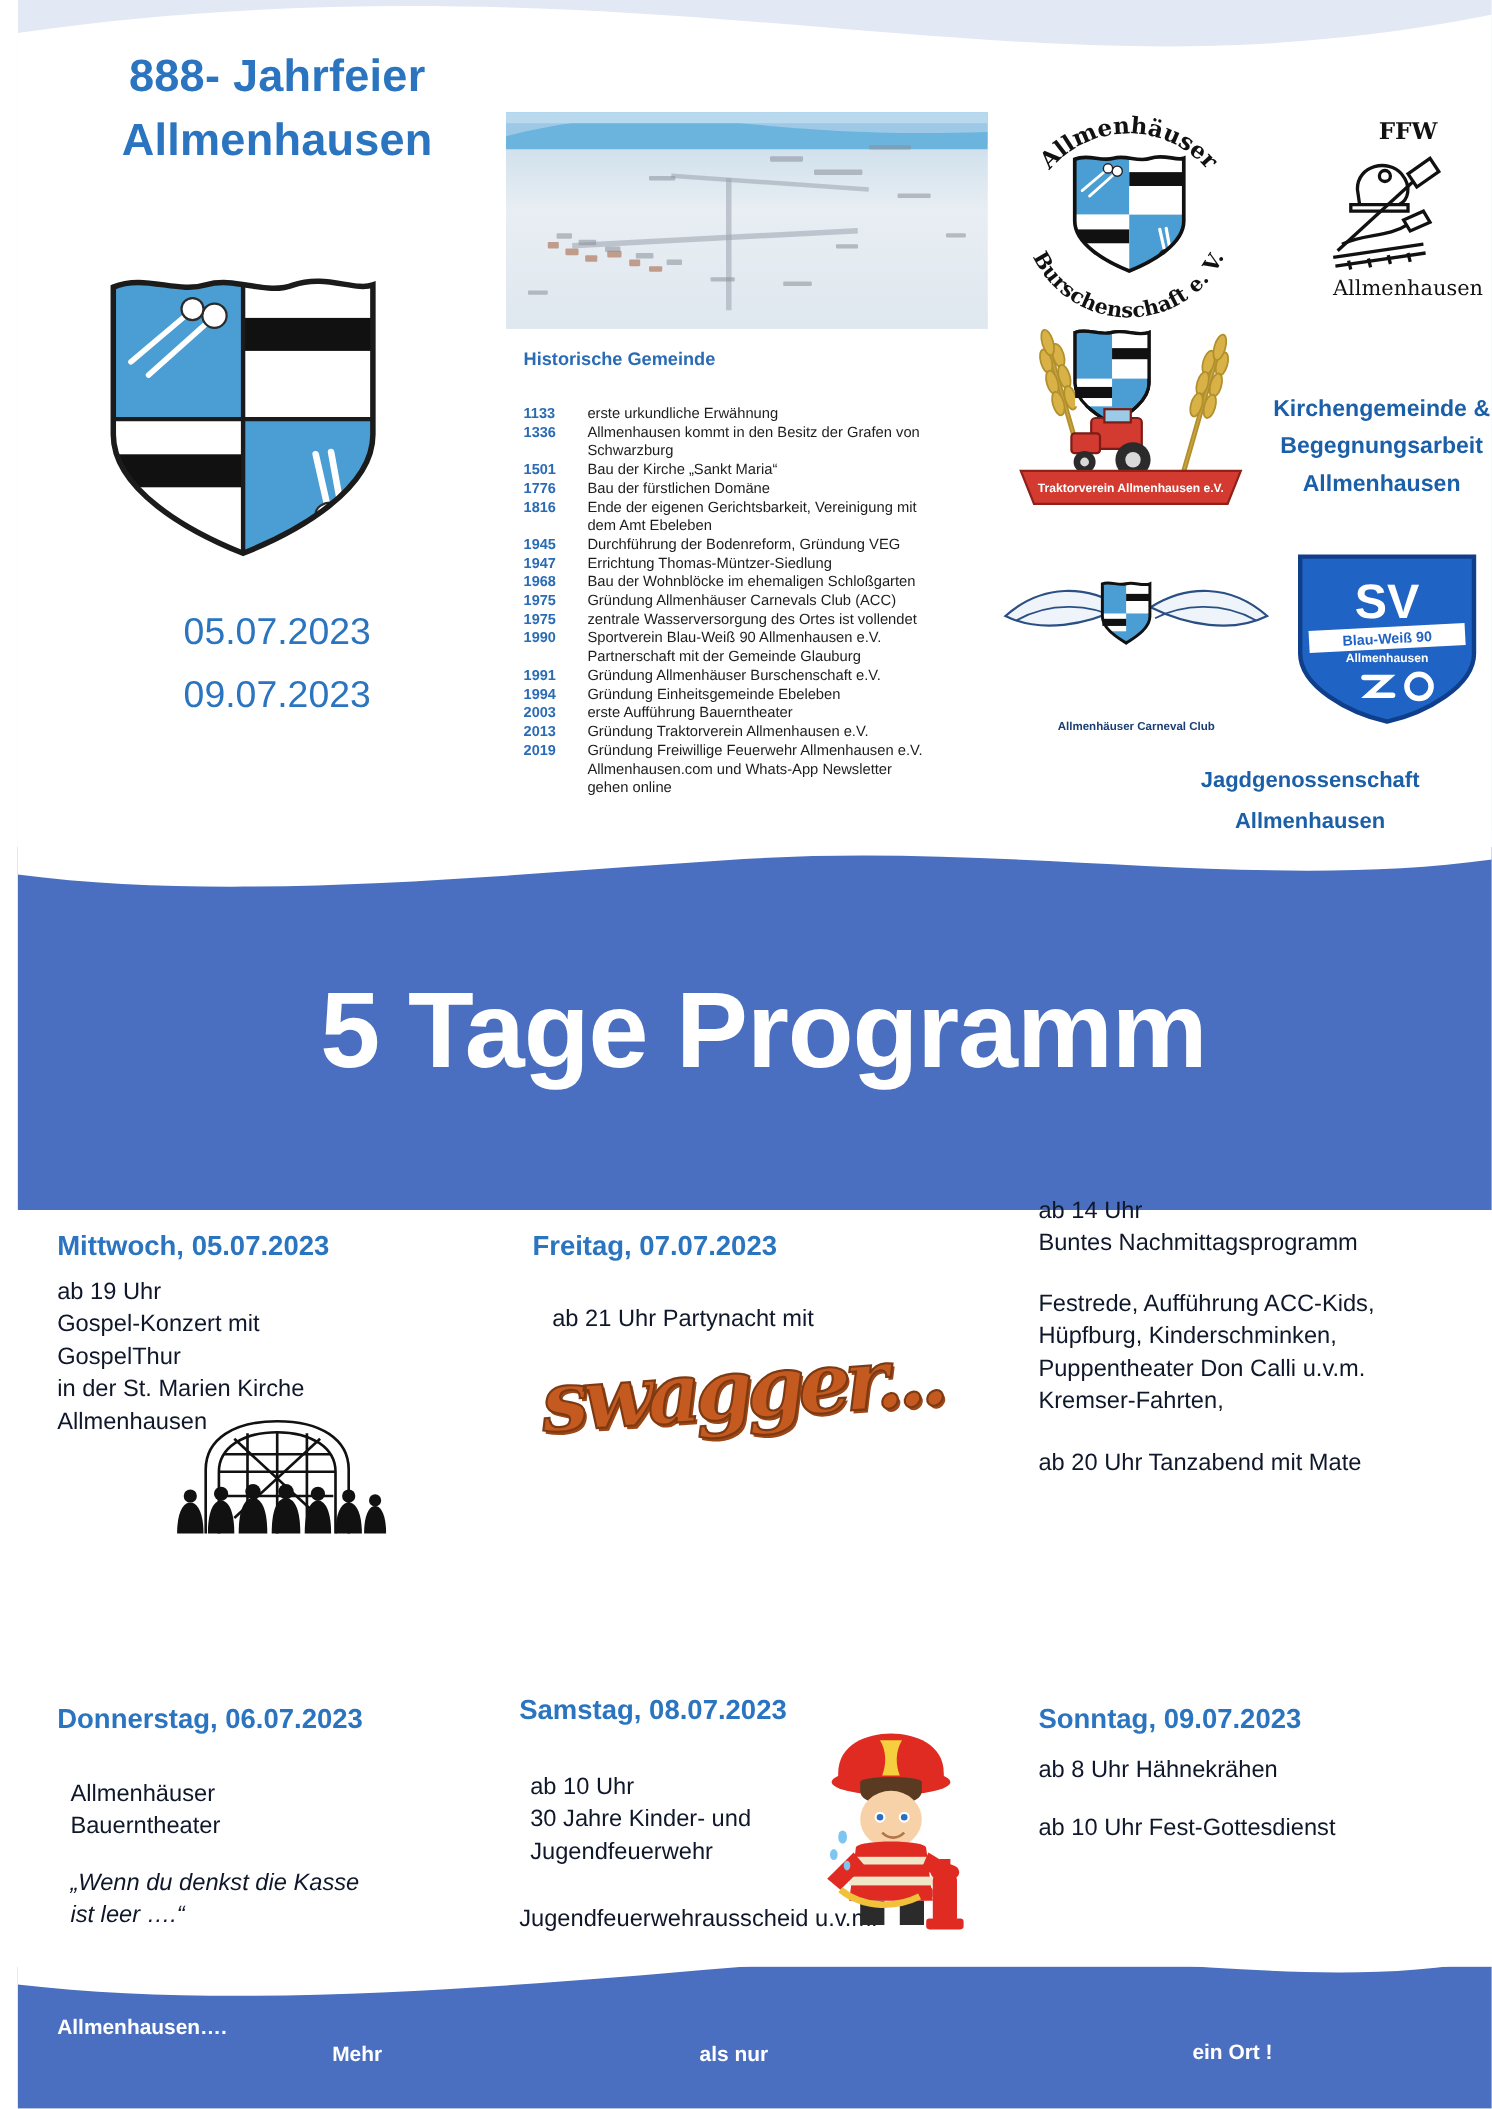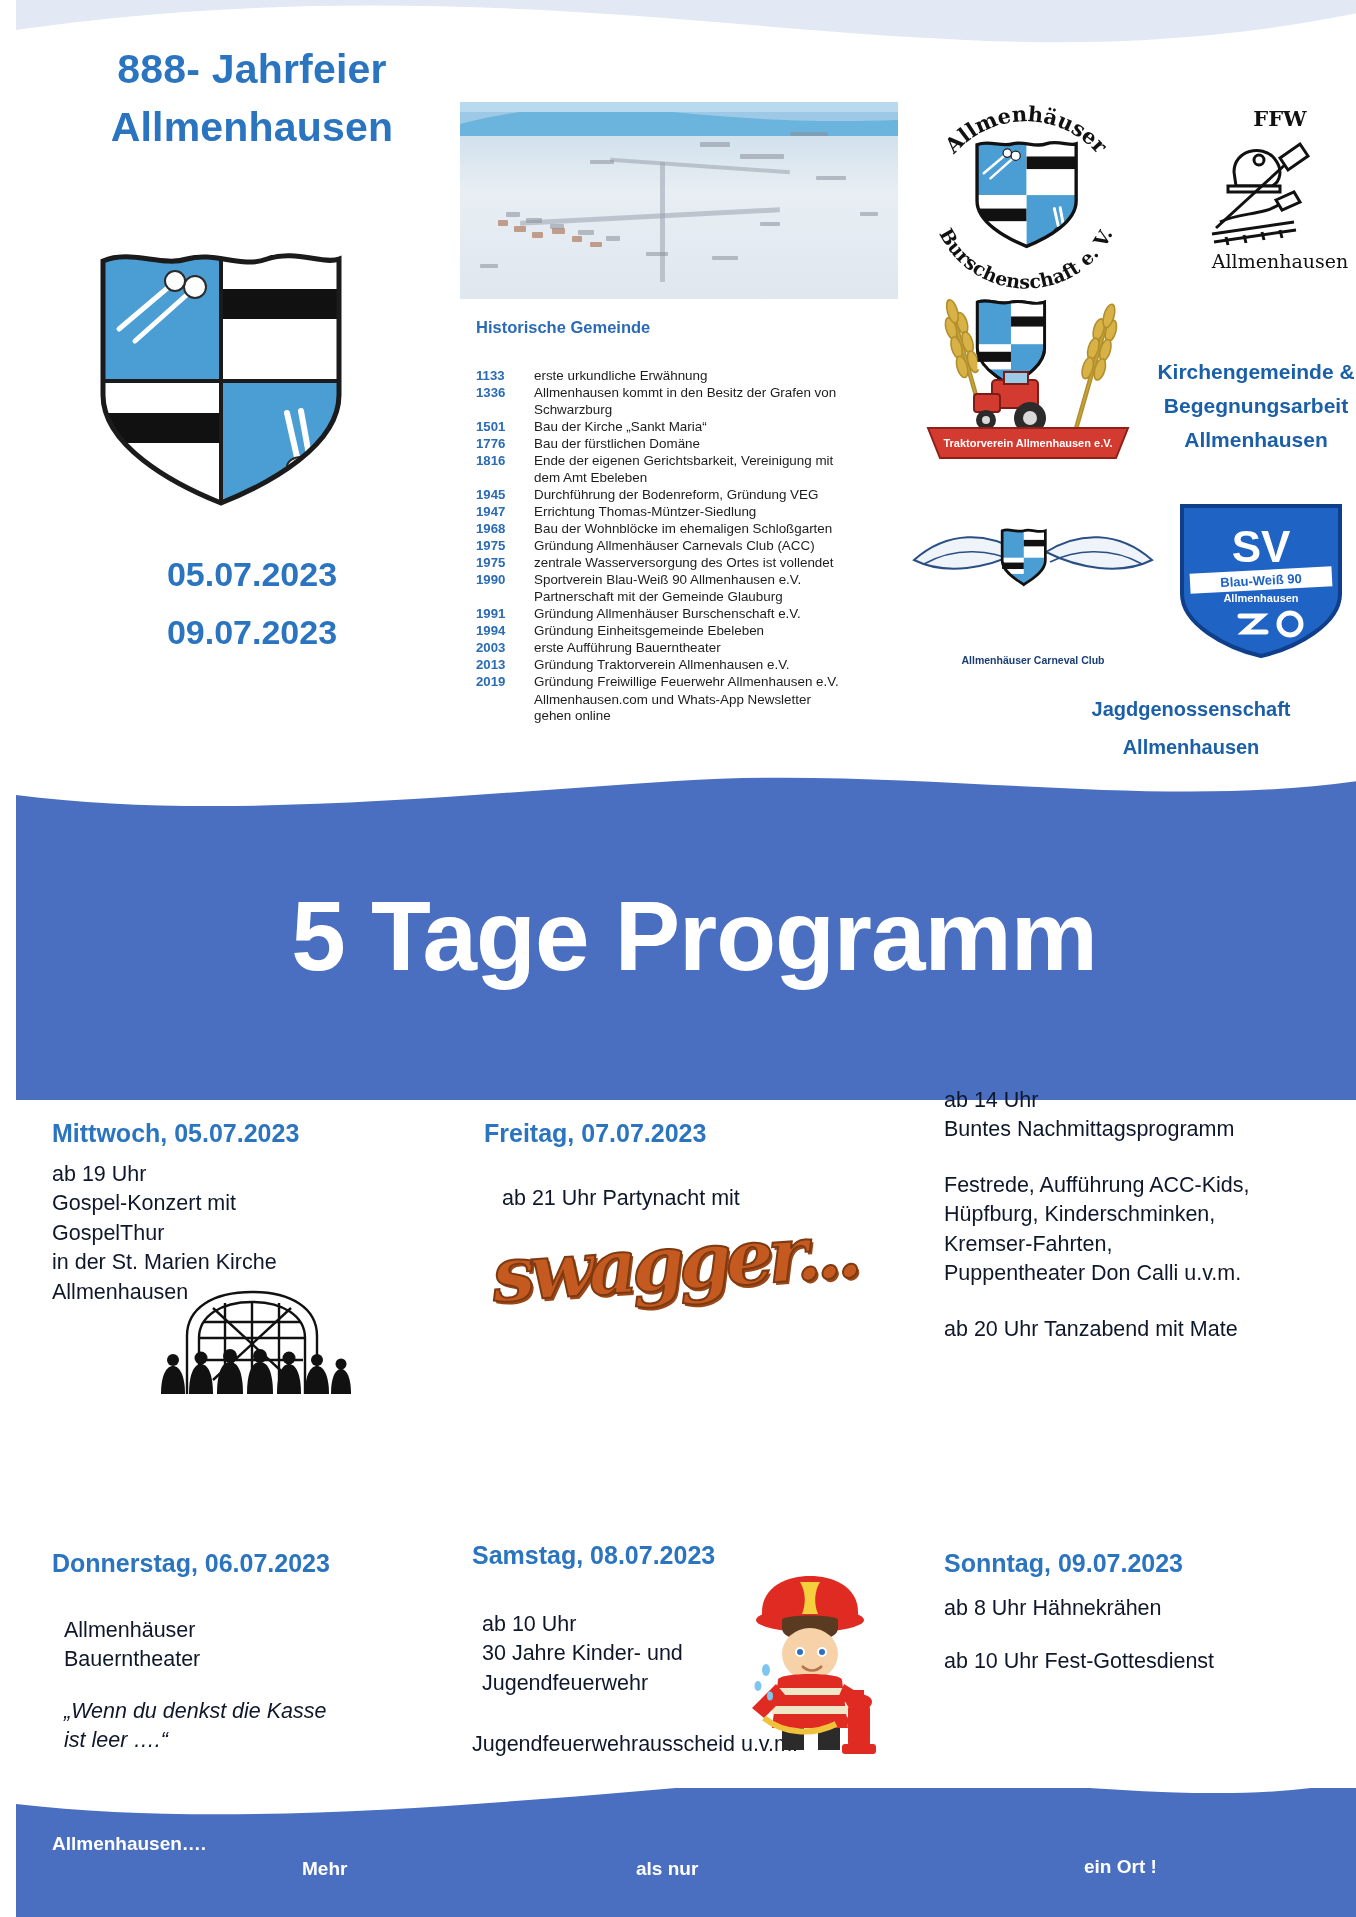--- a/index.html
+++ b/index.html
@@ -21,21 +21,21 @@
 
   .title-block{position:absolute;left:26px;top:40px;width:420px;text-align:center;}
   .title-line{
     font-size:41px;font-weight:bold;color:#2a74c0;letter-spacing:.2px;
     line-height:1.42;white-space:nowrap;
   }
 
   .coat{position:absolute;left:75px;top:245px;width:260px;height:265px;}
 
   .dates{position:absolute;left:26px;top:545px;width:420px;text-align:center;color:#2a74c0;
-         font-size:34px;font-weight:bold;line-height:1.72;}
+         font-size:34px;font-weight:normal;line-height:1.72;}
 
   
   .aerial{position:absolute;left:444px;top:102px;width:438px;height:197px;overflow:hidden;
           background:linear-gradient(#9ec9e6 0%,#9ec9e6 14%,#cfe0ec 15%,#e8eef3 45%,#dfe7ef 100%);}
   .aerial .hill{position:absolute;left:0;top:0;width:438px;height:34px;}
   .aerial .speck{position:absolute;background:#8b9099;opacity:.55;border-radius:1px;}
   .aerial .roof{position:absolute;background:#b07a63;opacity:.7;border-radius:1px;}
   .aerial .road{position:absolute;background:#9aa3ad;opacity:.55;}
 
   
@@ -538,22 +538,22 @@
     </div>
 
     <div class="col c3">
       <div class="body-txt">
         <div>ab 14 Uhr</div>
         <div>Buntes Nachmittagsprogramm</div>
       </div>
       <div class="body-txt" style="margin-top:26px;">
         <div>Festrede, Aufführung ACC-Kids,</div>
         <div>Hüpfburg, Kinderschminken,</div>
+        <div>Puppentheater Don Calli u.v.m.</div>
         <div>Kremser-Fahrten,</div>
-        <div>Puppentheater Don Calli u.v.m.</div>
       </div>
       <div class="body-txt" style="margin-top:26px;">
         <div>ab 20 Uhr Tanzabend mit Mate</div>
       </div>
     </div>
 
     <div class="col c3b">
       <div class="day-head">Sonntag, 09.07.2023</div>
       <div class="body-txt" style="margin-top:16px;">
         <div>ab 8 Uhr Hähnekrähen</div>

